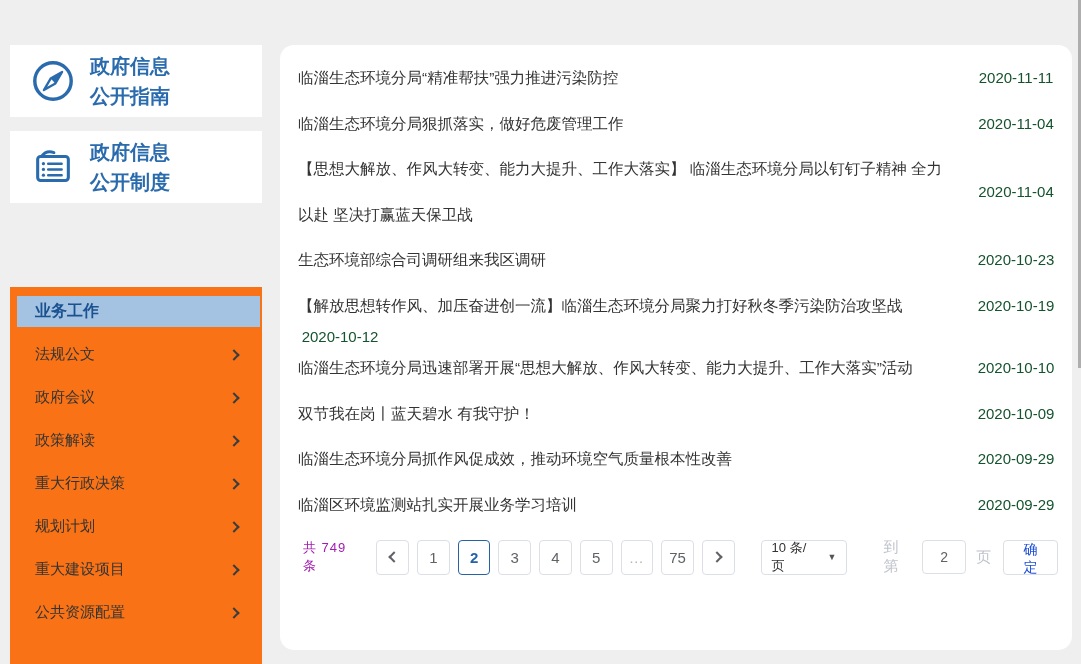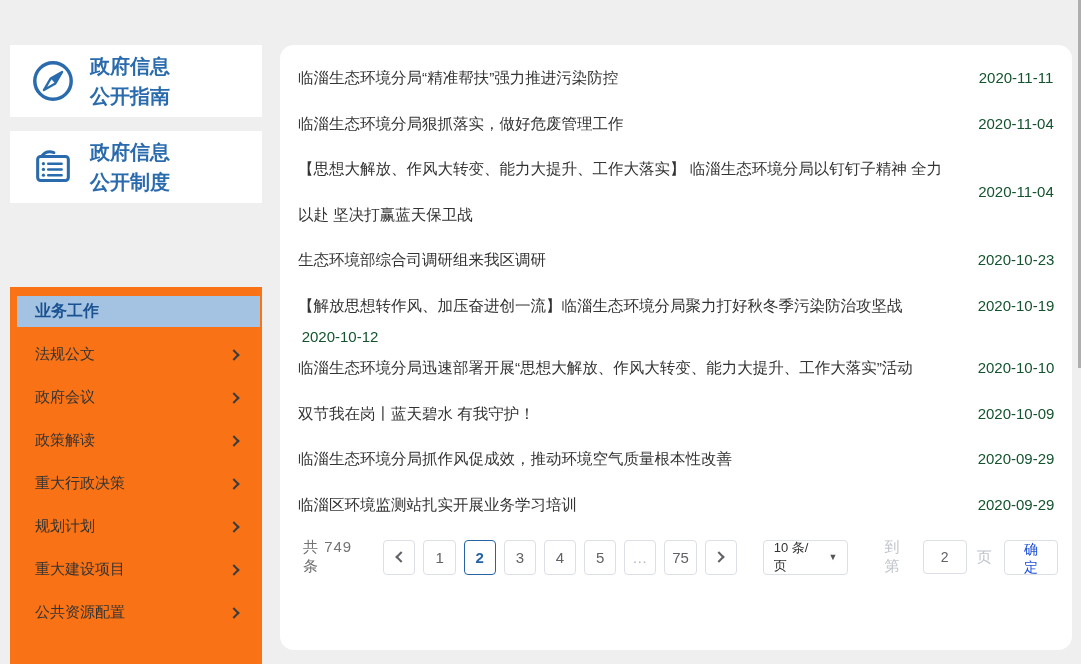--- a/index.html
+++ b/index.html
@@ -53,21 +53,21 @@
   }
   .news-row { display:flex; align-items:center; cursor:pointer; }
   .news-title {
     flex:1; font-size:15.5px; color:#333333; line-height:45.5px;
     white-space:pre-line; word-break:break-all; padding-right:6px;
   }
   .news-date { width:84px; flex-shrink:0; text-align:center; font-size:15px; color:#14532d; }
 
   
   .pagination { display:flex; align-items:center; margin-top:12px; height:36px; padding-left:5px; }
-  .total { font-size:15px; color:#737373; margin-right:14px; letter-spacing:1px; }
+  .total { font-size:13px; color:#a21caf; margin-right:14px; letter-spacing:1px; }
   .pg-btn {
     width:34px; height:35px; margin-right:8px; background:#ffffff;
     border:1px solid #dcdfe6; border-radius:4px; font-size:15px; color:#606266;
     display:flex; align-items:center; justify-content:center; cursor:pointer;
     font-family:inherit;
   }
   .pg-btn.active { border-color:#2563a6; color:#2563a6; font-weight:bold; }
   .pg-btn.ellipsis { color:#b4b4b4; letter-spacing:1px; }
   .chev-left, .chev-right {
     width:8px; height:8px; border-top:2px solid #606266; border-right:2px solid #606266; display:block;

